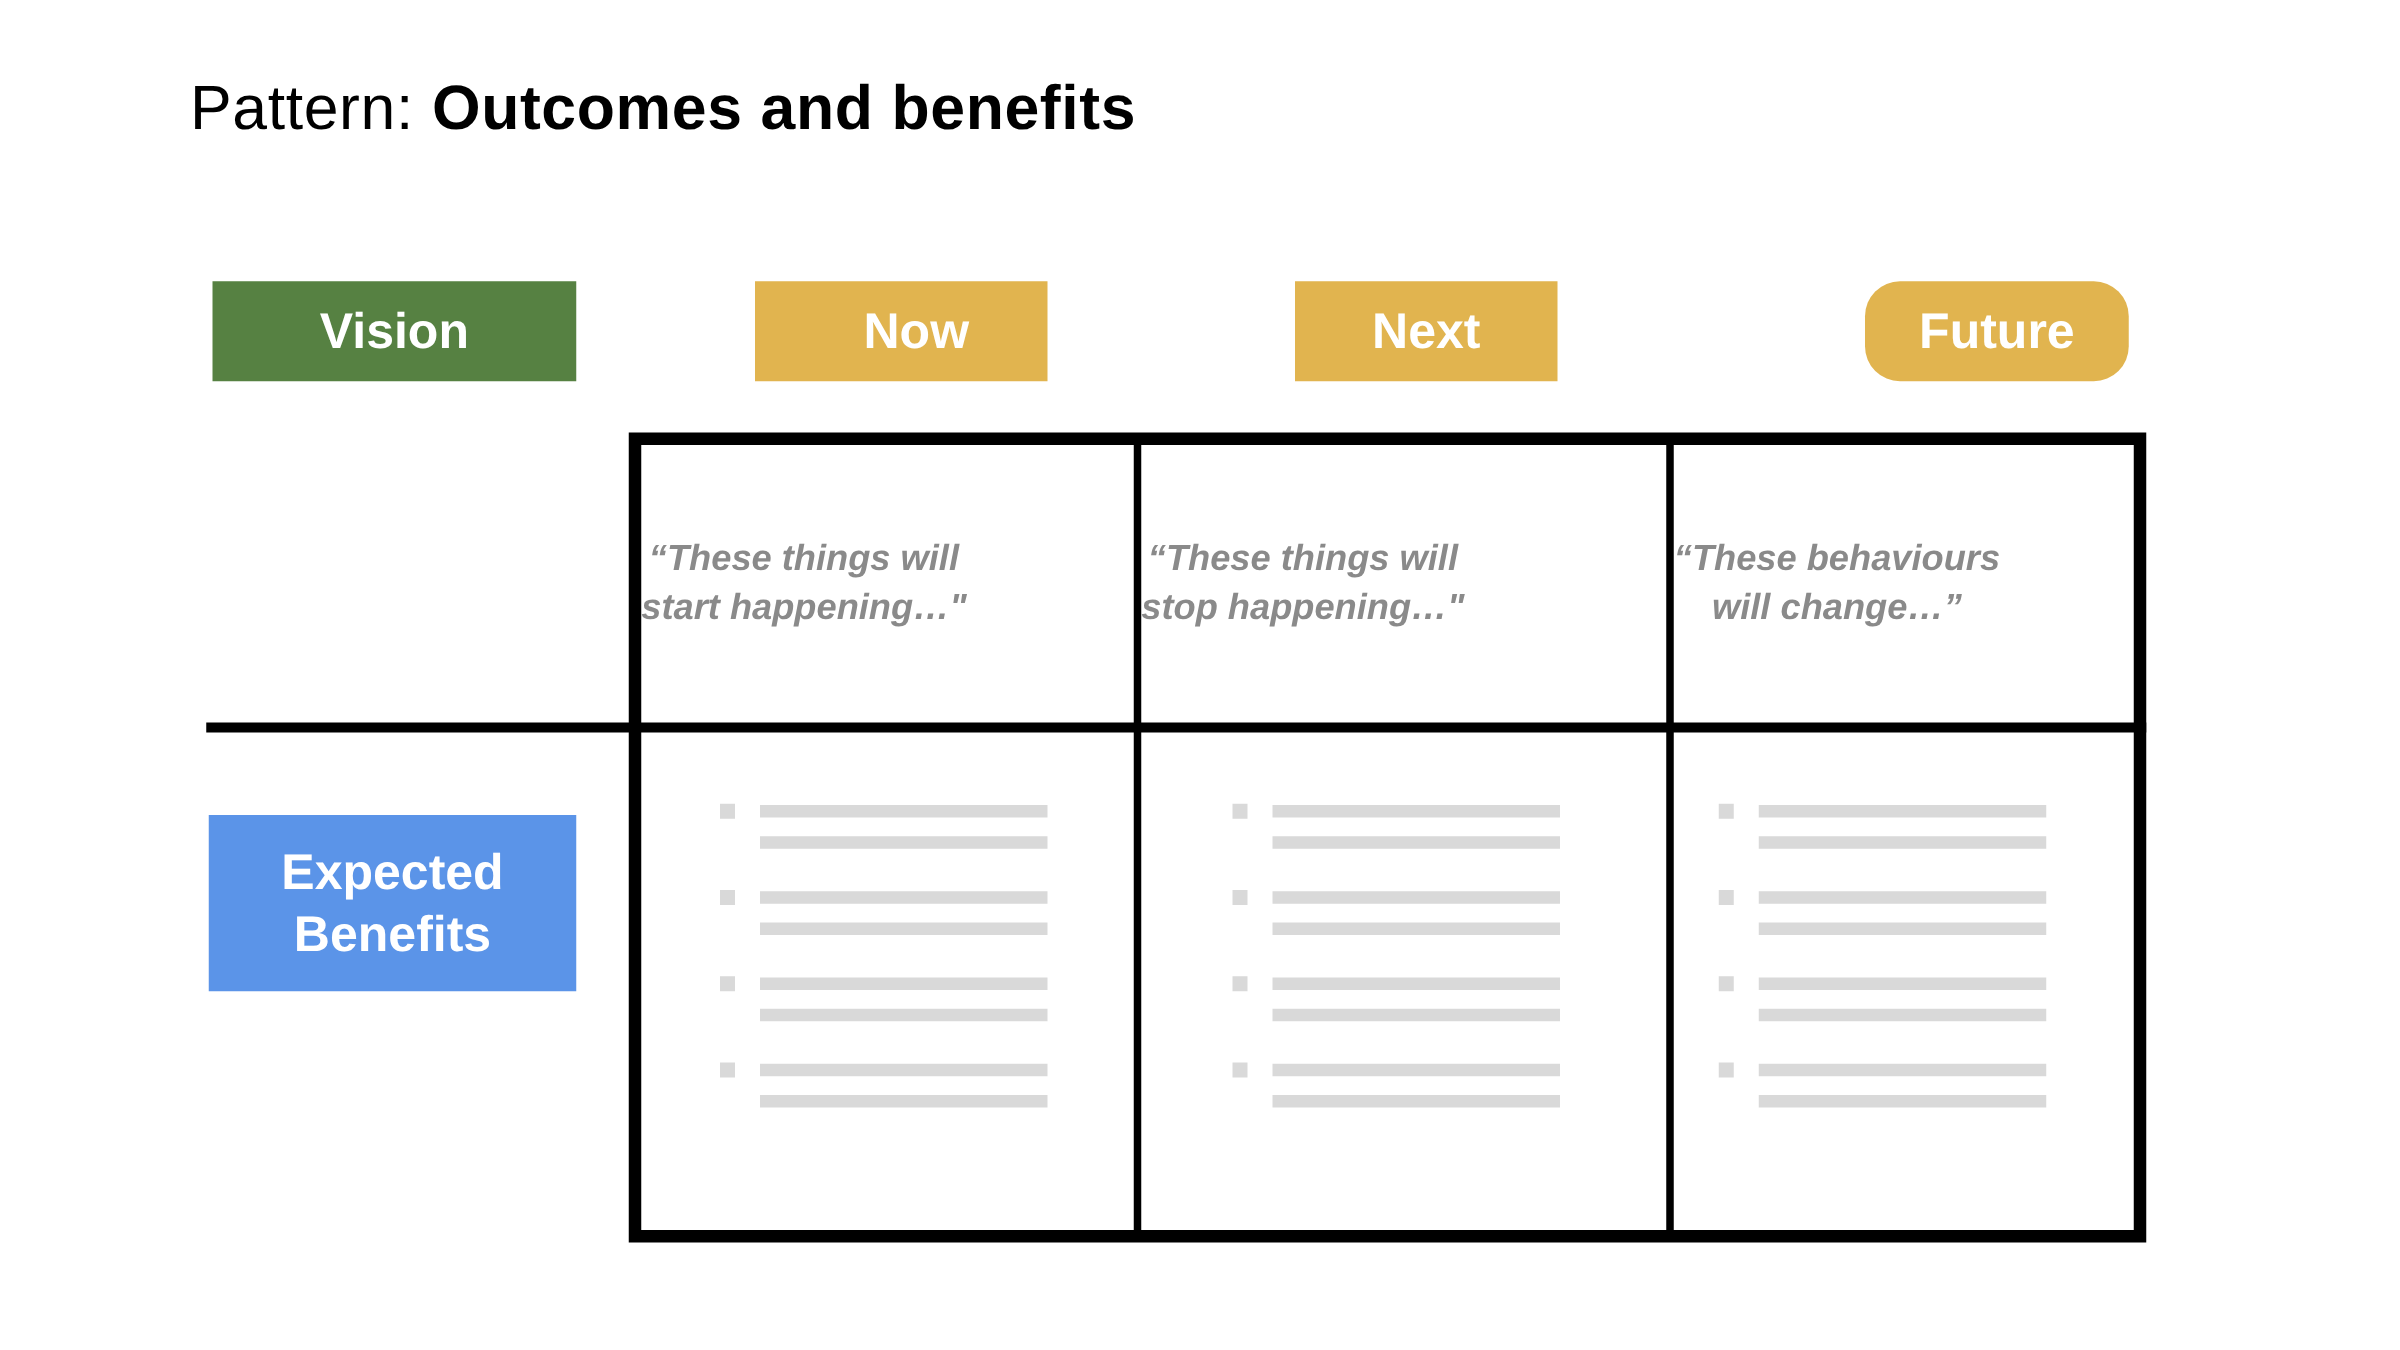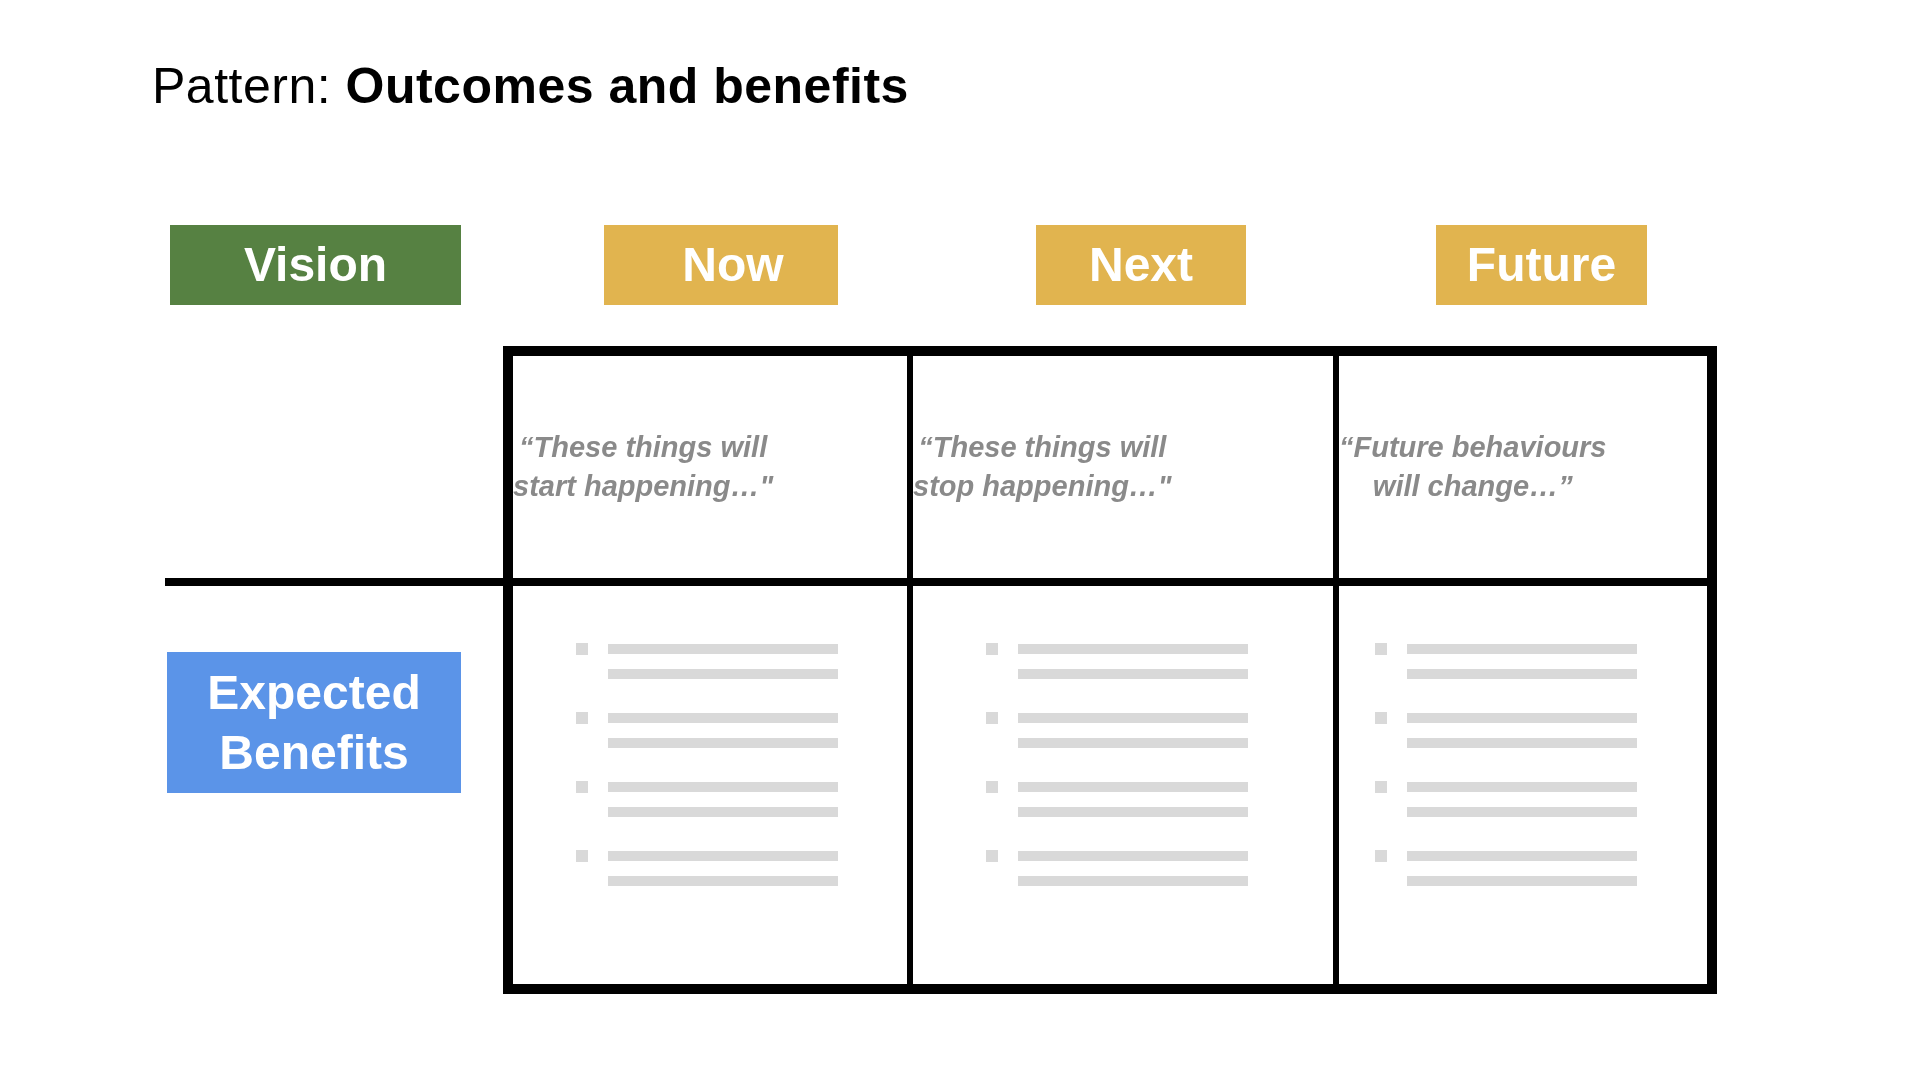--- a/index.html
+++ b/index.html
@@ -9,26 +9,26 @@
   }
   .page-title{
     position:absolute;left:152px;top:56px;font-size:50px;line-height:1.2;color:#000;
     letter-spacing:0.5px;white-space:nowrap;
   }
   .page-title .t-prefix{font-weight:400;}
   .page-title .t-emph{font-weight:700;}
 
   .label-box{
     position:absolute;display:flex;align-items:center;justify-content:center;
-    color:#fff;font-weight:700;font-size:48px;text-align:center;line-height:1.25;
+    color:#fff;font-weight:700;font-size:40px;text-align:center;line-height:1.25;
   }
   .box-vision{left:170px;top:225px;width:291px;height:80px;background:var(--green,#568142);}
   .box-now{left:604px;top:225px;width:210px;height:80px;background:var(--yellow,#e1b44f);padding-left:24px;}
   .box-next{left:1012px;top:225px;width:210px;height:80px;background:var(--yellow,#e1b44f);margin-left:24px;}
-  .box-future{left:1436px;top:225px;width:211px;height:80px;background:var(--yellow,#e1b44f);}
+  .box-future{left:1492px;top:225px;width:211px;height:80px;background:var(--yellow,#e1b44f);border-radius:28px;}
   .box-outcomes{left:167px;top:418px;width:293px;height:85px;background:var(--blue,#5b94e8);}
   .box-benefits{left:167px;top:652px;width:294px;height:141px;background:var(--blue,#5b94e8);padding:0 10px;box-sizing:border-box;}
 
   .matrix{
     position:absolute;left:503px;top:346px;width:1214px;height:648px;
     border:10px solid #000;box-sizing:border-box;background:transparent;
   }
   .col-divider{position:absolute;top:0;width:6px;height:100%;background:#000;}
   .col-divider.d1{left:394px;}
   .col-divider.d2{left:820px;}
@@ -91,21 +91,21 @@
 
   <div class="quote-cell c1">
     <div class="quote-text">“These things will
 start happening…"</div>
   </div>
   <div class="quote-cell c2">
     <div class="quote-text">“These things will
 stop happening…"</div>
   </div>
   <div class="quote-cell c3">
-    <div class="quote-text">“Future behaviours
+    <div class="quote-text">“These behaviours
 will change…”</div>
   </div>
 
   <div class="skel-list c1">
       <div class="skel-group">
         <div class="skel-row">
           <span class="skel-bullet"></span>
           <span class="skel-bar"></span>
         </div>
         <div class="skel-row">

